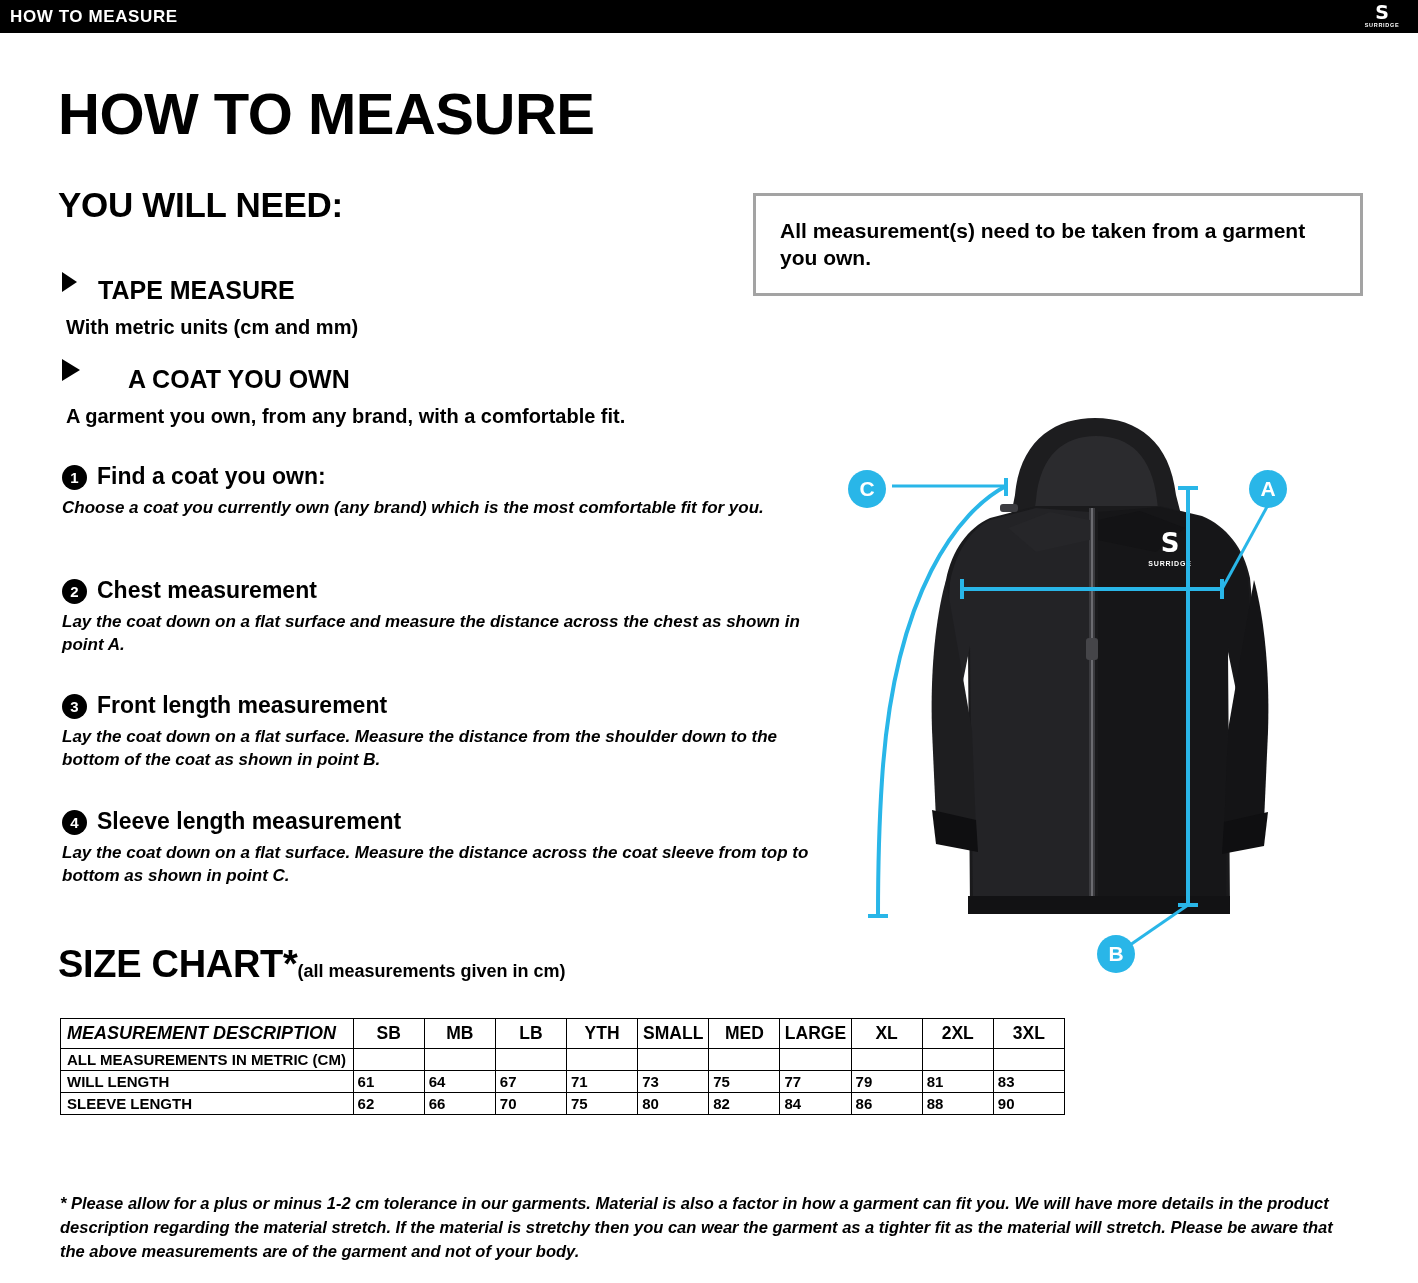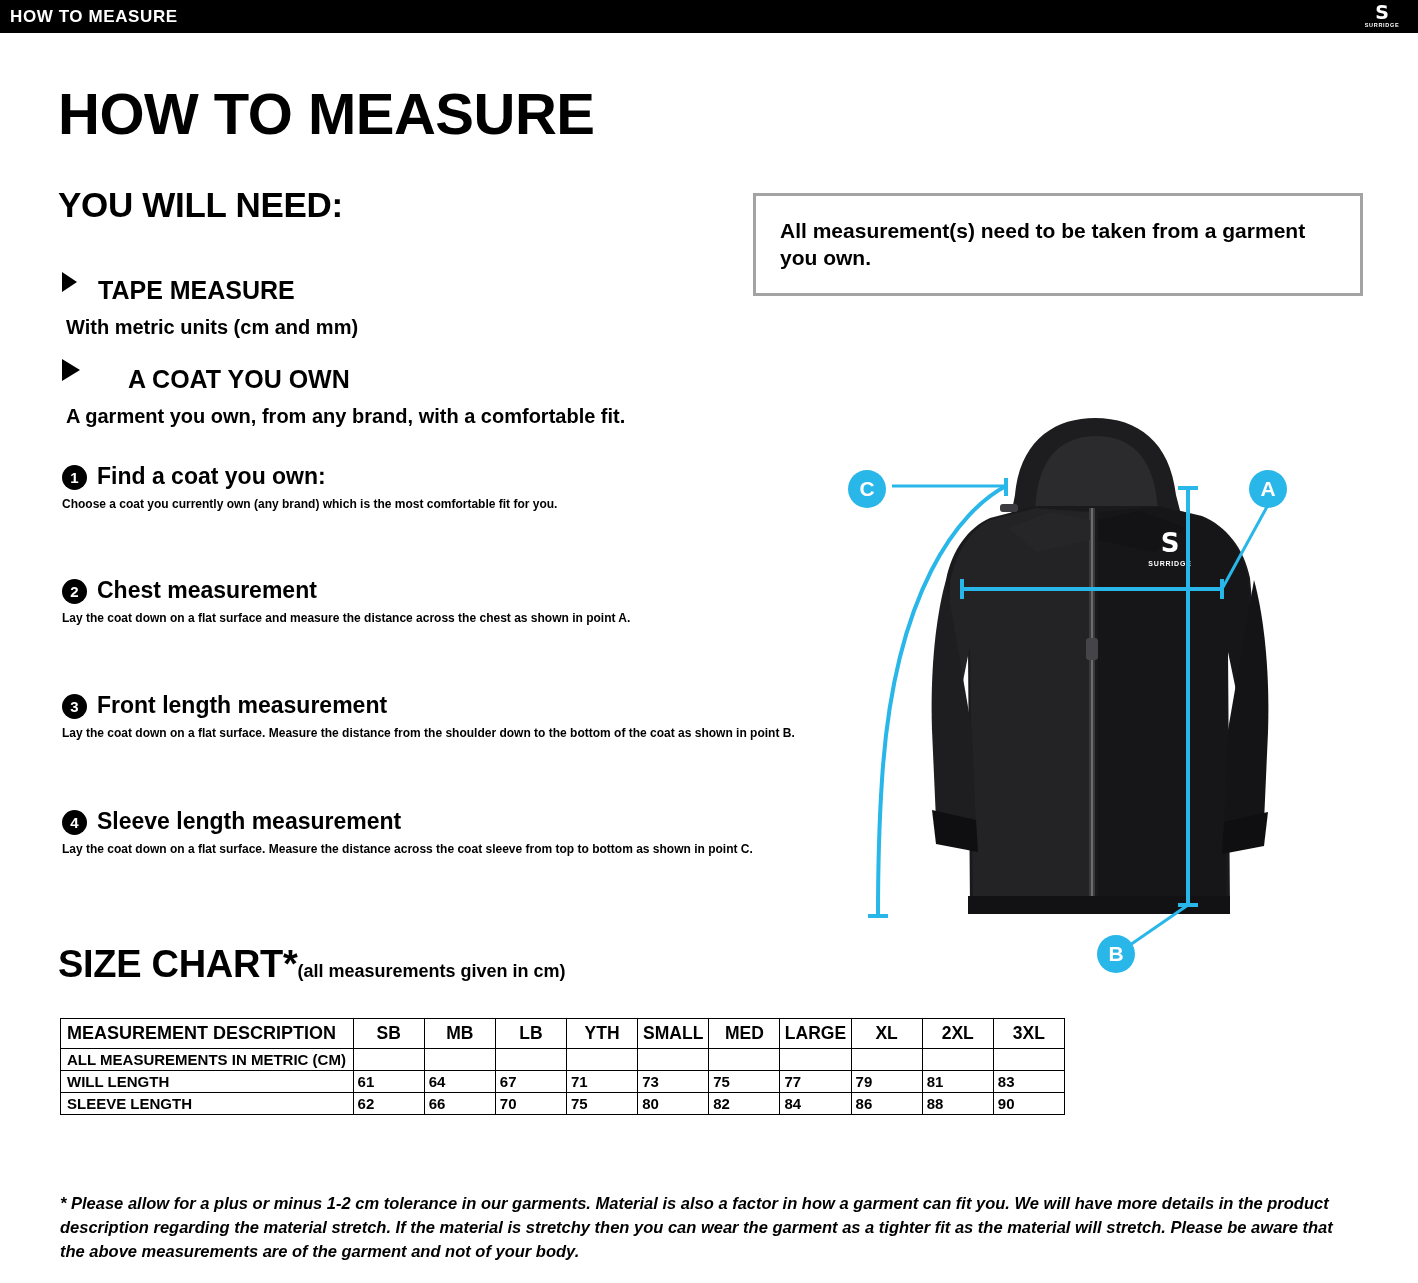--- a/index.html
+++ b/index.html
@@ -161,24 +161,25 @@
     left: 35px;
     top: 0;
     font-size: 23px;
     font-weight: bold;
     white-space: nowrap;
   }
   .step .step-body {
     position: absolute;
     left: 0;
     top: 33px;
-    font-size: 12px;
+    font-size: 17px;
     font-weight: bold;
     line-height: 1.38;
     width: 760px;
+    font-style: italic;
   }
 
   
   .product-area {
     position: absolute;
     left: 840px;
     top: 400px;
     width: 470px;
     height: 590px;
   }
@@ -234,21 +235,21 @@
   table.size-table th.desc, table.size-table td.desc {
     text-align: left;
     padding-left: 6px;
   }
   table.size-table thead th {
     font-size: 17.5px;
     height: 30px;
   }
   table.size-table thead th.desc { font-size: 18px; }
   table.size-table tr.blank td { height: 20px; }
-  .col-desc { width: 292px; }
+  .col-desc { width: 292px; font-style: italic; }
   .col-v { width: 71px; }
 
   
   .footnote {
     position: absolute;
     left: 60px;
     top: 1192px;
     width: 1300px;
     font-size: 16.5px;
     font-weight: bold;

